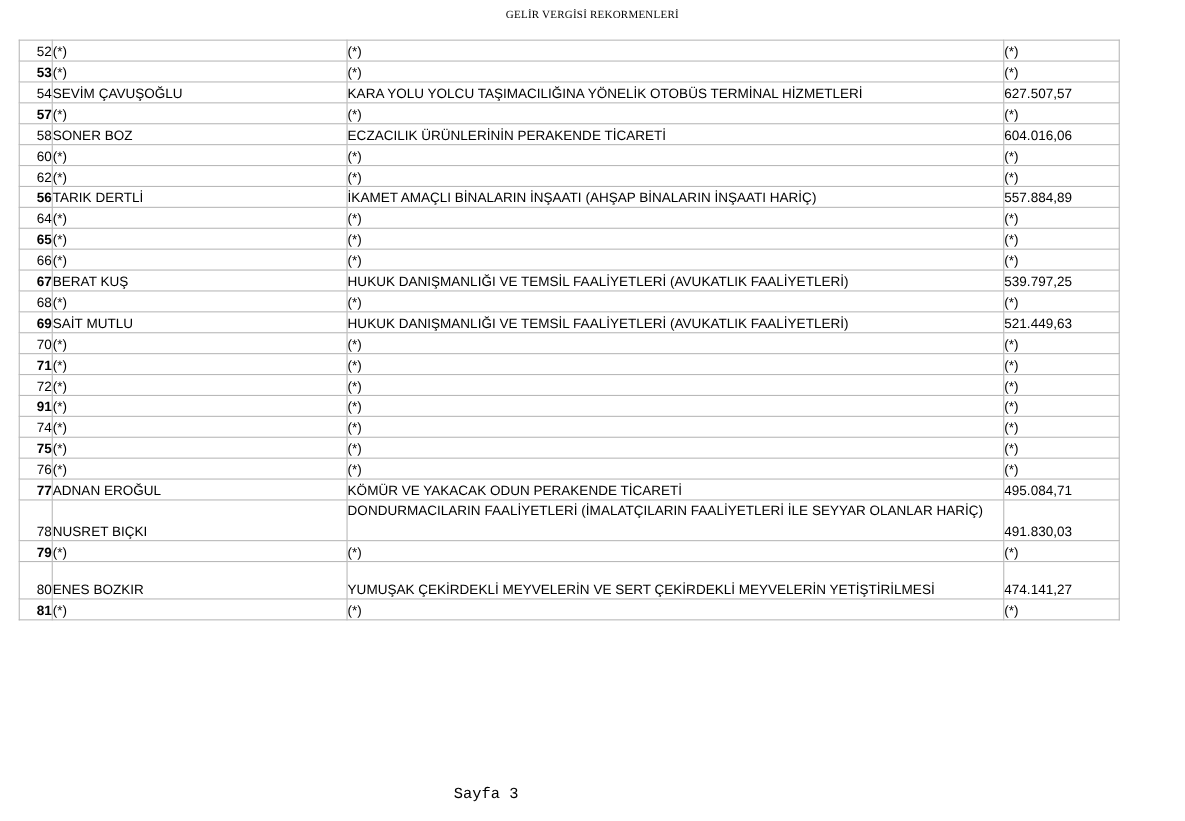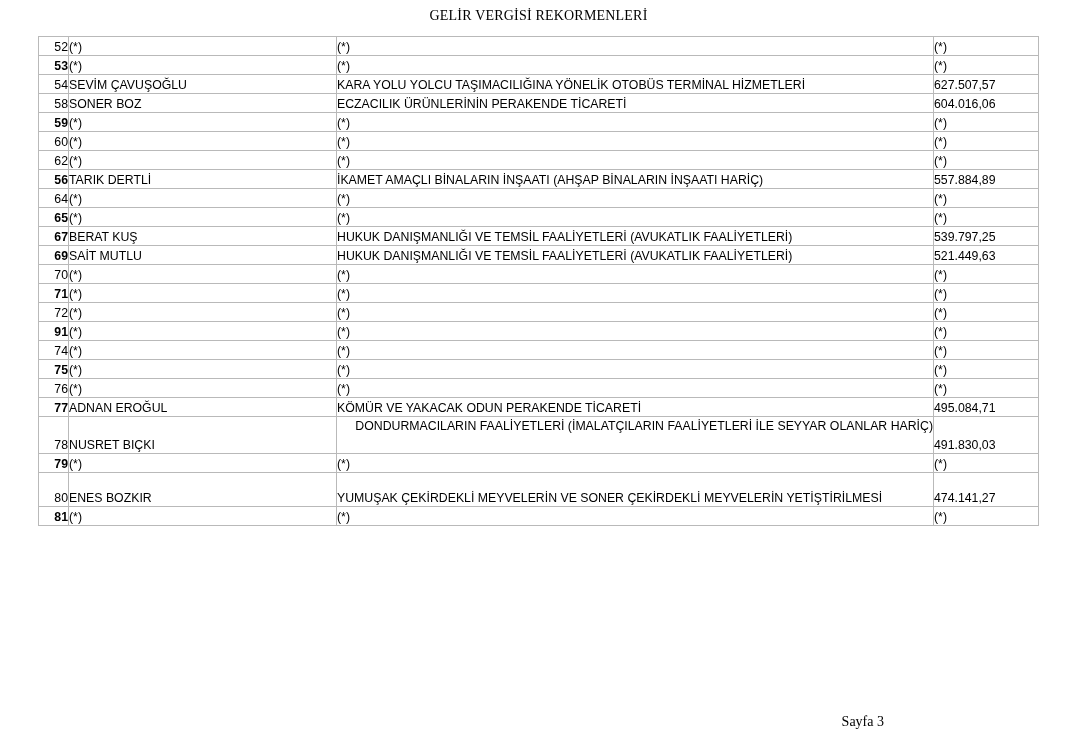--- a/index.html
+++ b/index.html
@@ -21,27 +21,27 @@
     height: 746px;
     overflow: hidden;
   }
   .doc-title {
     position: absolute;
     left: 0;
     top: 8px;
     width: 1077px;
     text-align: center;
     font-family: "Liberation Serif", serif;
-    font-size: 14px;
+    font-size: 10px;
     letter-spacing: 0.2px;
     color: #000;
   }
   .table-wrap {
     position: absolute;
-    left: 38px;
+    left: 17px;
     top: 36px;
     width: 1000px;
   }
   table.rec {
     border-collapse: collapse;
     table-layout: fixed;
     width: 1000px;
     font-size: 12.3px;
     line-height: 1.12;
   }
@@ -71,30 +71,29 @@
     padding-right: 3px;
     white-space: nowrap;
     overflow: hidden;
   }
   tr.tall td { height: 37px; }
   tr.tall td.desc {
     white-space: normal;
     vertical-align: top;
     padding-top: 2px;
     line-height: 1.22;
-    text-align: right;
   }
   tr.tall2 td { height: 34px; margin-top: 28px; }
   .footer {
     position: absolute;
     left: 0;
     top: 714px;
     width: 884px;
-    text-align: right;
-    font-family: Liberation Serif, serif;
+    text-align: center;
+    font-family: Liberation Mono, monospace;
     font-size: 14px;
   }
 </style>
 </head>
 <body>
 
 <div class="page">
 
   <div class="doc-title">GELİR VERGİSİ REKORMENLERİ</div>
 
@@ -119,32 +118,32 @@
             <td class="desc">(*)</td>
             <td class="val">(*)</td>
           </tr>
           <tr>
             <td class="no">54</td>
             <td class="name">SEVİM ÇAVUŞOĞLU</td>
             <td class="desc">KARA YOLU YOLCU TAŞIMACILIĞINA YÖNELİK OTOBÜS TERMİNAL HİZMETLERİ</td>
             <td class="val">627.507,57</td>
           </tr>
           <tr>
+            <td class="no odd">57</td>
+            <td class="name">(*)</td>
+            <td class="desc">(*)</td>
+            <td class="val">(*)</td>
+          </tr>
+          <tr>
             <td class="no">58</td>
             <td class="name">SONER BOZ</td>
             <td class="desc">ECZACILIK ÜRÜNLERİNİN PERAKENDE TİCARETİ</td>
             <td class="val">604.016,06</td>
           </tr>
           <tr>
-            <td class="no odd">59</td>
-            <td class="name">(*)</td>
-            <td class="desc">(*)</td>
-            <td class="val">(*)</td>
-          </tr>
-          <tr>
             <td class="no">60</td>
             <td class="name">(*)</td>
             <td class="desc">(*)</td>
             <td class="val">(*)</td>
           </tr>
           <tr>
             <td class="no">62</td>
             <td class="name">(*)</td>
             <td class="desc">(*)</td>
             <td class="val">(*)</td>
@@ -161,24 +160,36 @@
             <td class="desc">(*)</td>
             <td class="val">(*)</td>
           </tr>
           <tr>
             <td class="no odd">65</td>
             <td class="name">(*)</td>
             <td class="desc">(*)</td>
             <td class="val">(*)</td>
           </tr>
           <tr>
+            <td class="no">66</td>
+            <td class="name">(*)</td>
+            <td class="desc">(*)</td>
+            <td class="val">(*)</td>
+          </tr>
+          <tr>
             <td class="no odd">67</td>
             <td class="name">BERAT KUŞ</td>
             <td class="desc">HUKUK DANIŞMANLIĞI VE TEMSİL FAALİYETLERİ (AVUKATLIK FAALİYETLERİ)</td>
             <td class="val">539.797,25</td>
+          </tr>
+          <tr>
+            <td class="no">68</td>
+            <td class="name">(*)</td>
+            <td class="desc">(*)</td>
+            <td class="val">(*)</td>
           </tr>
           <tr>
             <td class="no odd">69</td>
             <td class="name">SAİT MUTLU</td>
             <td class="desc">HUKUK DANIŞMANLIĞI VE TEMSİL FAALİYETLERİ (AVUKATLIK FAALİYETLERİ)</td>
             <td class="val">521.449,63</td>
           </tr>
           <tr>
             <td class="no">70</td>
             <td class="name">(*)</td>
@@ -235,21 +246,21 @@
           </tr>
           <tr>
             <td class="no odd">79</td>
             <td class="name">(*)</td>
             <td class="desc">(*)</td>
             <td class="val">(*)</td>
           </tr>
           <tr class="tall2">
             <td class="no">80</td>
             <td class="name">ENES BOZKIR</td>
-            <td class="desc">YUMUŞAK ÇEKİRDEKLİ MEYVELERİN VE SONER ÇEKİRDEKLİ MEYVELERİN YETİŞTİRİLMESİ</td>
+            <td class="desc">YUMUŞAK ÇEKİRDEKLİ MEYVELERİN VE SERT ÇEKİRDEKLİ MEYVELERİN YETİŞTİRİLMESİ</td>
             <td class="val">474.141,27</td>
           </tr>
           <tr>
             <td class="no odd">81</td>
             <td class="name">(*)</td>
             <td class="desc">(*)</td>
             <td class="val">(*)</td>
           </tr>
         </tbody>
     </table>

